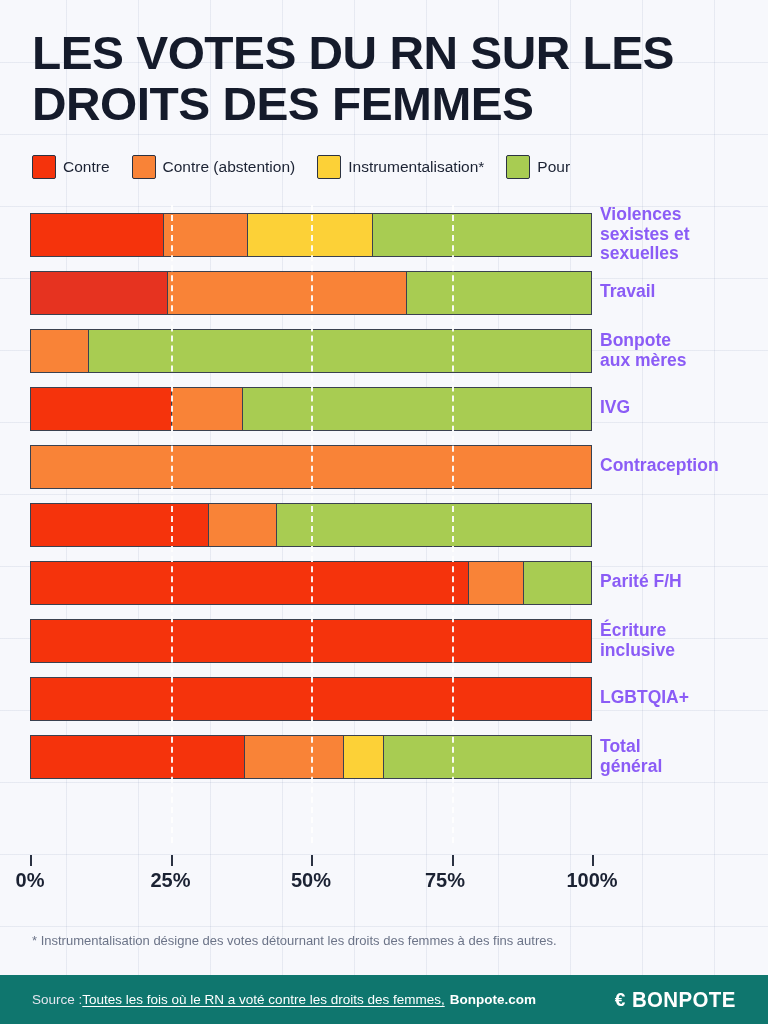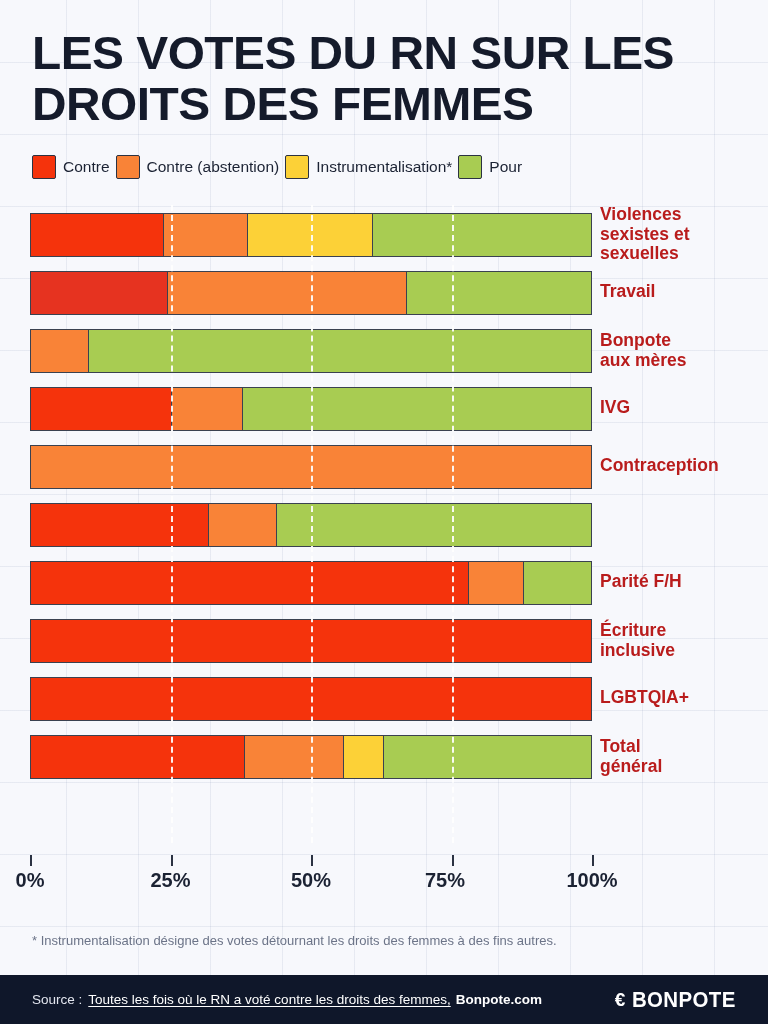--- a/index.html
+++ b/index.html
@@ -34,41 +34,41 @@
     color:#151B2B;
     text-transform:uppercase;
     transform:scaleX(1.04);
     transform-origin:left top;
   }
   #title .l { display:block; white-space:nowrap; }
 
   
   #legend {
     position:absolute; left:32px; top:155px;
-    display:flex; align-items:center; gap:6px;
+    display:flex; align-items:center; gap:22px;
   }
   .lg { display:flex; align-items:center; gap:7px; }
   .lg-sw {
     width:22px; height:22px; border:1.6px solid #2B3242; border-radius:2px;
   }
   .lg-tx { font-size:15.5px; color:#1B2233; white-space:nowrap; }
 
   
   #chart { position:absolute; left:0; top:205px; width:768px; }
   .row { position:relative; height:58px; margin-bottom:0px; }
   .bar {
     position:absolute; left:30px; width:562px; top:8px; height:44px;
     border:1.7px solid #3A4150; box-sizing:border-box;
     display:flex; overflow:hidden; background:#fff;
   }
   .seg { height:100%; box-sizing:border-box; border-right:1.6px solid #3A4150; }
   .seg:last-child { border-right:none; }
   .cat {
     position:absolute; left:600px; top:50%; transform:translateY(-50%);
-    font-size:17.5px; font-weight:bold; line-height:19.5px; color:#b91c1c;
+    font-size:17.5px; font-weight:bold; line-height:19.5px; color:#8b5cf6;
     width:165px;
   }
   
   #vlines { position:absolute; left:0; top:205px; width:768px; height:648px; pointer-events:none; }
   .vline {
     position:absolute; top:0; bottom:0; width:0;
     border-left:2px dashed #FFFFFF; opacity:0.92;
   }
 
   
@@ -84,26 +84,26 @@
 
   
   #footnote {
     position:absolute; left:32px; top:933px; width:700px;
     font-size:13px; color:#6C7488;
   }
 
   
   #footer {
     position:absolute; left:0; top:975px; width:768px; height:49px;
-    background:#0f172a; color:#FFFFFF;
+    background:#0f766e; color:#FFFFFF;
     display:flex; align-items:center;
   }
   #src-label { margin-left:32px; font-size:13.5px; color:#E2E5EE; }
   #src-link {
-    margin-left:6px; font-size:13.5px; color:#FFFFFF;
+    font-size:13.5px; color:#FFFFFF;
     text-decoration:underline; text-underline-offset:2px;
   }
   #src-site { font-size:13.5px; font-weight:bold; color:#FFFFFF; }
   #brand {
     position:absolute; right:28px; top:50%; transform:translateY(-50%);
     display:flex; align-items:center; gap:3px;
   }
   #brand-mark {
     font-size:19px; font-weight:bold; color:#FFFFFF; line-height:1;
   }

